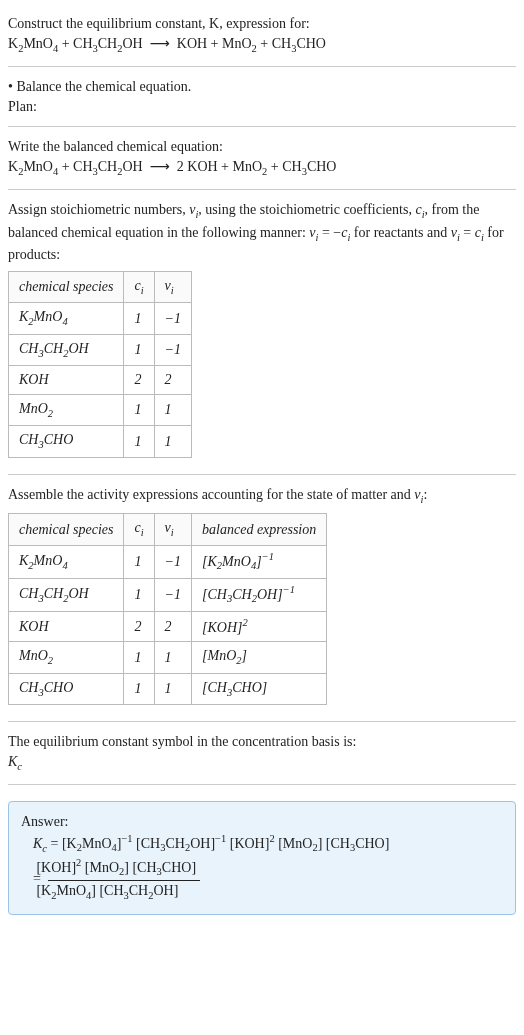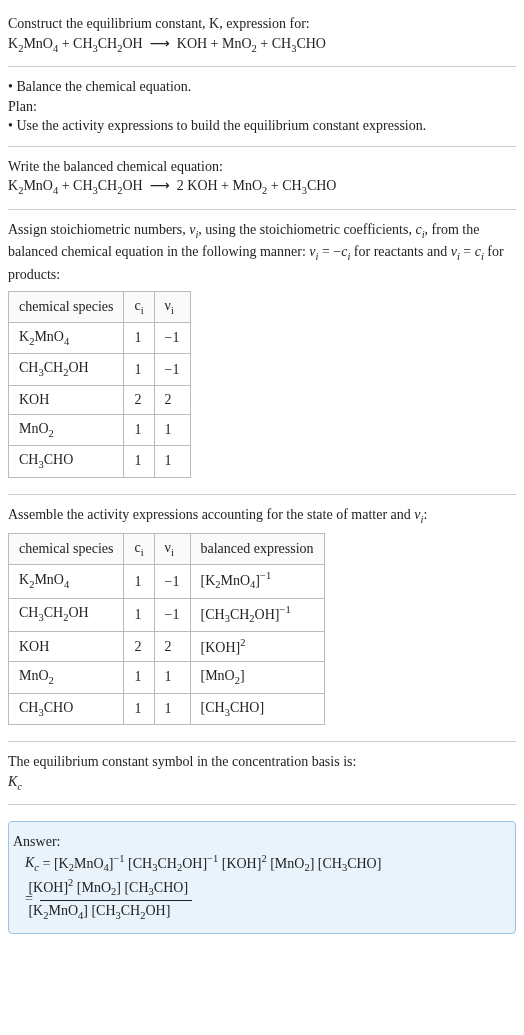--- a/index.html
+++ b/index.html
@@ -29,31 +29,32 @@
   table.tbl {
     border-collapse: collapse;
     margin: 6px 0;
     font-size: 14px;
   }
   table.tbl th, table.tbl td {
     border: 1px solid #bbb;
     padding: 4px 10px;
     text-align: left;
     vertical-align: middle;
+    font-style: italic;
   }
   table.tbl th {
     font-weight: normal;
     background: #fafafa;
   }
   .italic { font-style: italic; }
   .answer-box {
     border: 1px solid #9cc3e6;
     background: #e9f3fb;
     border-radius: 4px;
-    padding: 10px 4px;
+    padding: 10px 12px;
     margin: 6px 0;
   }
   .frac {
     display: inline-block;
     vertical-align: middle;
     text-align: left;
     margin: 0 4px;
   }
   .frac .num { display:block; border-bottom:1px solid #222; padding:0 4px;}
   .frac .den { display:block; padding:0 4px;}
@@ -64,21 +65,20 @@
 
 <div class="section">
   <div>Construct the equilibrium constant, K, expression for:</div>
   <div class="eq">K<sub>2</sub>MnO<sub>4</sub> + CH<sub>3</sub>CH<sub>2</sub>OH &nbsp;⟶&nbsp; KOH + MnO<sub>2</sub> + CH<sub>3</sub>CHO</div>
 </div>
 <hr class="rule">
 
 <div class="section">
   <div>• Balance the chemical equation.</div>
   <div>Plan:</div>
-  <div>• Use the activity expressions to build the equilibrium constant expression.</div>
 </div>
 <hr class="rule">
 
 <div class="section">
   <div>Write the balanced chemical equation:</div>
   <div class="eq">K<sub>2</sub>MnO<sub>4</sub> + CH<sub>3</sub>CH<sub>2</sub>OH &nbsp;⟶&nbsp; 2 KOH + MnO<sub>2</sub> + CH<sub>3</sub>CHO</div>
 </div>
 <hr class="rule">
 
 <div class="section">

